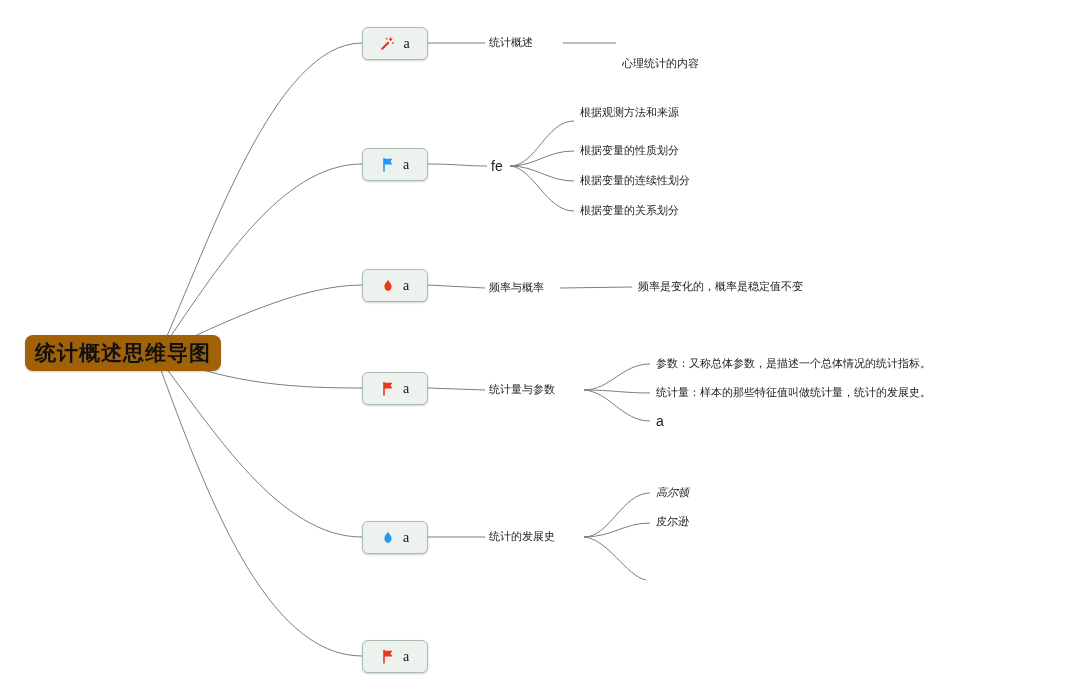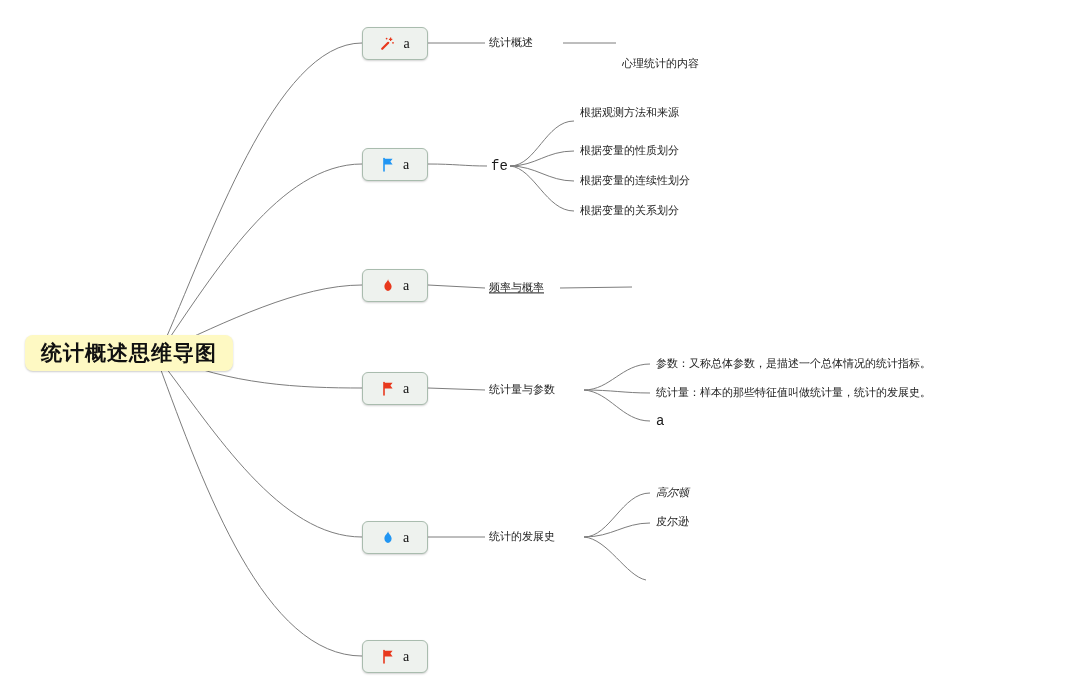--- a/index.html
+++ b/index.html
@@ -4,38 +4,38 @@
 <style>
   html,body{margin:0;padding:0;}
   body{
     width:1067px;height:700px;position:relative;background:#ffffff;
     font-family:"Liberation Sans",sans-serif;overflow:hidden;
   }
   .canvas{position:absolute;left:0;top:0;width:1067px;height:700px;}
   svg.lines{position:absolute;left:0;top:0;}
   .root{
     position:absolute;left:25px;top:335px;
-    background:#fef9c3;color:#111;
+    background:#a16207;color:#111;
     font-weight:bold;font-size:21px;letter-spacing:1px;
-    padding:4px 16px;border-radius:8px;white-space:nowrap;
+    padding:4px 10px;border-radius:8px;white-space:nowrap;
     box-shadow:0 1px 2px rgba(0,0,0,.2);
   }
   .inode{
     position:absolute;width:66px;height:33px;box-sizing:border-box;
     background:#eef2ee;border:1px solid #a9bcae;border-radius:6px;
     box-shadow:0 1px 2px rgba(0,0,0,.18);
     display:flex;align-items:center;justify-content:center;gap:8px;
   }
   .inode .icon{display:flex;align-items:center;}
   .iletter{font-family:"Liberation Serif",serif;font-size:14px;color:#111;line-height:1;}
   .lbl{
     position:absolute;font-size:11px;color:#1c1c1c;white-space:nowrap;
     transform:translateY(-50%);line-height:1.2;
   }
-  .serif{font-family:Liberation Mono, monospace;font-size:14px;}
+  .serif{font-family:Liberation Sans, sans-serif;font-size:14px;}
 </style>
 </head>
 <body>
 
 <div class="canvas">
 
   <svg class="lines" width="1067" height="700" viewBox="0 0 1067 700" fill="none" stroke="#7d7d7d" stroke-width="1">
 
     <path d="M160,352 C210,240 275,43 362,43"></path>
     <path d="M160,352 C215,272 280,164 362,164"></path>
@@ -96,21 +96,22 @@
   <div class="lbl" style="left:580px;top:211px;">根据变量的关系划分</div>
 
   <div class="inode" style="left:362px;top:269px;">
     <span class="icon">
       <svg width="14" height="15" viewBox="0 0 14 15">
         <path d="M7 0.8 C7.4 3.4 3.4 4.8 3.4 8.6 C3.4 11 5 12.9 7 12.9 C9 12.9 10.6 11 10.6 8.6 C10.6 5.4 7.3 4.2 7 0.8 Z" fill="#e8391d"></path>
       </svg>
     </span>
     <span class="iletter">a</span>
   </div>
-  <div class="lbl" style="left:489px;top:288px;text-decoration:underline;">频率与概率</div>
+  <div class="lbl" style="left:489px;top:288px;">频率与概率</div>
+  <div class="lbl" style="left:638px;top:287px;">频率是变化的，概率是稳定值不变</div>
 
   <div class="inode" style="left:362px;top:372px;">
     <span class="icon">
       <svg width="14" height="15" viewBox="0 0 14 15">
         <path d="M3 14 V1.6" stroke="#e8391d" stroke-width="1.6" stroke-linecap="round"></path>
         <path d="M3 1.8 H11.6 L9.4 4.6 L11.6 7.4 H3 Z" fill="#e8391d"></path>
       </svg>
     </span>
     <span class="iletter">a</span>
   </div>

